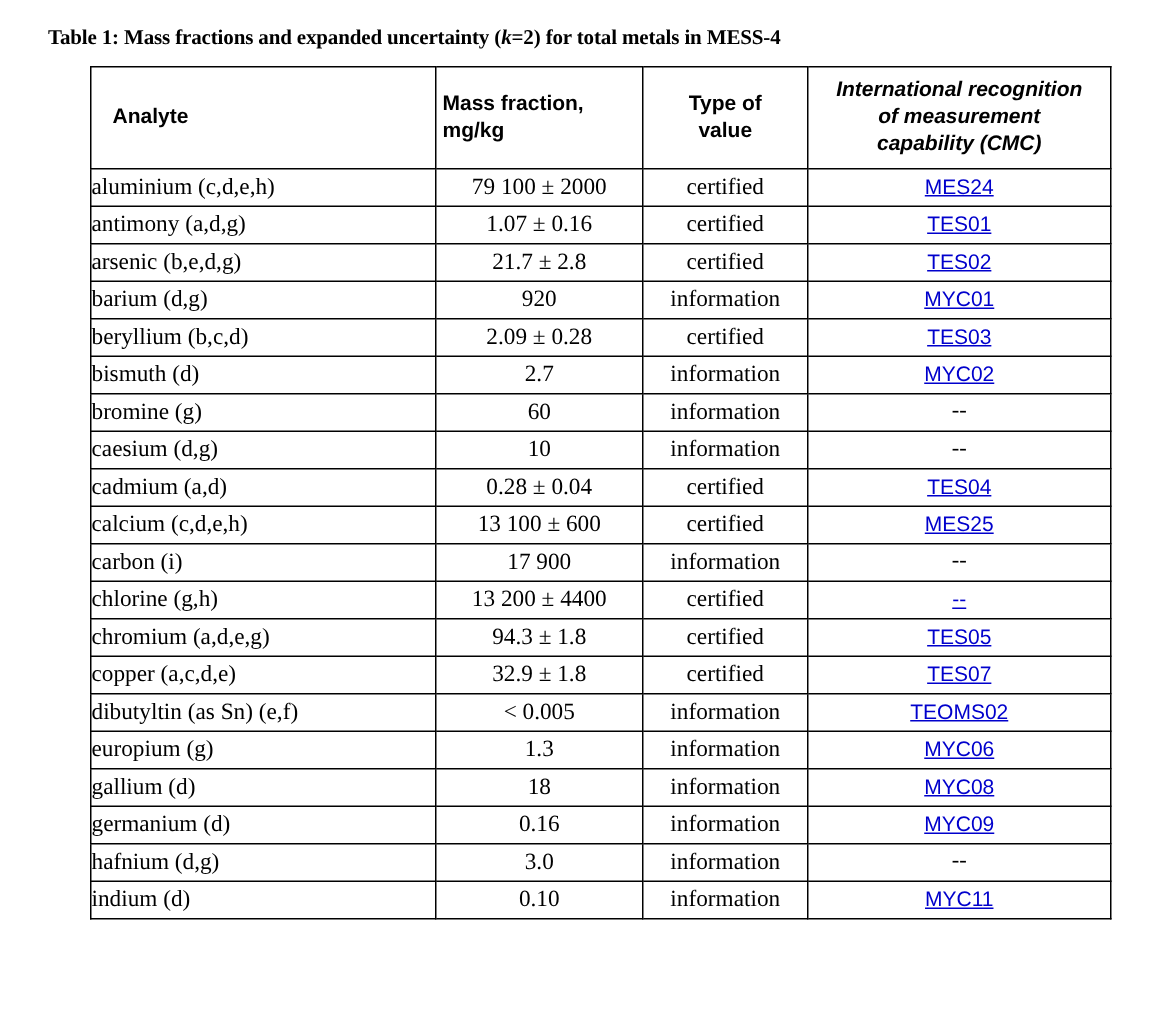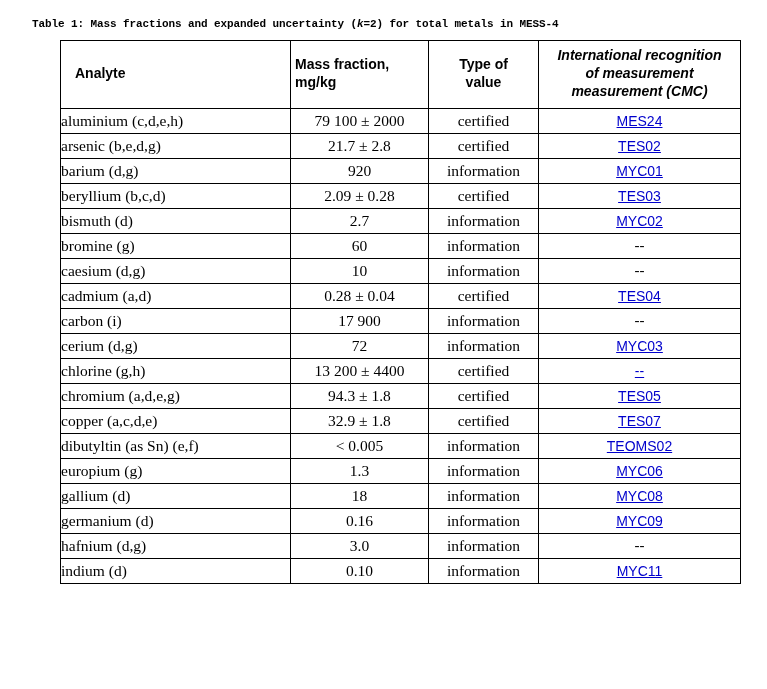--- a/index.html
+++ b/index.html
@@ -15,22 +15,22 @@
     overflow: hidden;
   }
   .page {
     position: relative;
     width: 767px;
     height: 689px;
     box-sizing: border-box;
     padding: 14px 20px 0 20px;
   }
   .caption {
-    font-family: Liberation Mono, monospace;
-    font-size: 11px;
+    font-family: Liberation Serif, serif;
+    font-size: 14px;
     font-weight: bold;
     letter-spacing: -0.1px;
     margin: 4px 0 10px 12px;
     white-space: nowrap;
   }
   .caption .ital {
     font-style: italic;
   }
   table.metals {
     border-collapse: collapse;
@@ -111,32 +111,38 @@
           <div>Mass fraction,</div>
           <div>mg/kg</div>
         </th>
         <th class="col-type">
           <div>Type of</div>
           <div>value</div>
         </th>
         <th class="col-cmc">
           <div>International recognition</div>
           <div>of measurement</div>
-          <div>measurement (CMC)</div>
+          <div>capability (CMC)</div>
         </th>
       </tr>
     </thead>
     <tbody id="table-body">
         <tr>
           <td class="analyte">aluminium (c,d,e,h)</td>
           <td class="mass">79 100 ± 2000</td>
           <td class="type">certified</td>
           <td class="cmc"><a href="#">MES24</a></td>
         </tr>
         <tr>
+          <td class="analyte">antimony (a,d,g)</td>
+          <td class="mass">1.07 ± 0.16</td>
+          <td class="type">certified</td>
+          <td class="cmc"><a href="#">TES01</a></td>
+        </tr>
+        <tr>
           <td class="analyte">arsenic (b,e,d,g)</td>
           <td class="mass">21.7 ± 2.8</td>
           <td class="type">certified</td>
           <td class="cmc"><a href="#">TES02</a></td>
         </tr>
         <tr>
           <td class="analyte">barium (d,g)</td>
           <td class="mass">920</td>
           <td class="type">information</td>
           <td class="cmc"><a href="#">MYC01</a></td>
@@ -165,32 +171,32 @@
           <td class="type">information</td>
           <td class="cmc"><span class="dash">--</span></td>
         </tr>
         <tr>
           <td class="analyte">cadmium (a,d)</td>
           <td class="mass">0.28 ± 0.04</td>
           <td class="type">certified</td>
           <td class="cmc"><a href="#">TES04</a></td>
         </tr>
         <tr>
+          <td class="analyte">calcium (c,d,e,h)</td>
+          <td class="mass">13 100 ± 600</td>
+          <td class="type">certified</td>
+          <td class="cmc"><a href="#">MES25</a></td>
+        </tr>
+        <tr>
           <td class="analyte">carbon (i)</td>
           <td class="mass">17 900</td>
           <td class="type">information</td>
           <td class="cmc"><span class="dash">--</span></td>
         </tr>
         <tr>
-          <td class="analyte">cerium (d,g)</td>
-          <td class="mass">72</td>
-          <td class="type">information</td>
-          <td class="cmc"><a href="#">MYC03</a></td>
-        </tr>
-        <tr>
           <td class="analyte">chlorine (g,h)</td>
           <td class="mass">13 200 ± 4400</td>
           <td class="type">certified</td>
           <td class="cmc"><a href="#" class="dash-link">--</a></td>
         </tr>
         <tr>
           <td class="analyte">chromium (a,d,e,g)</td>
           <td class="mass">94.3 ± 1.8</td>
           <td class="type">certified</td>
           <td class="cmc"><a href="#">TES05</a></td>

